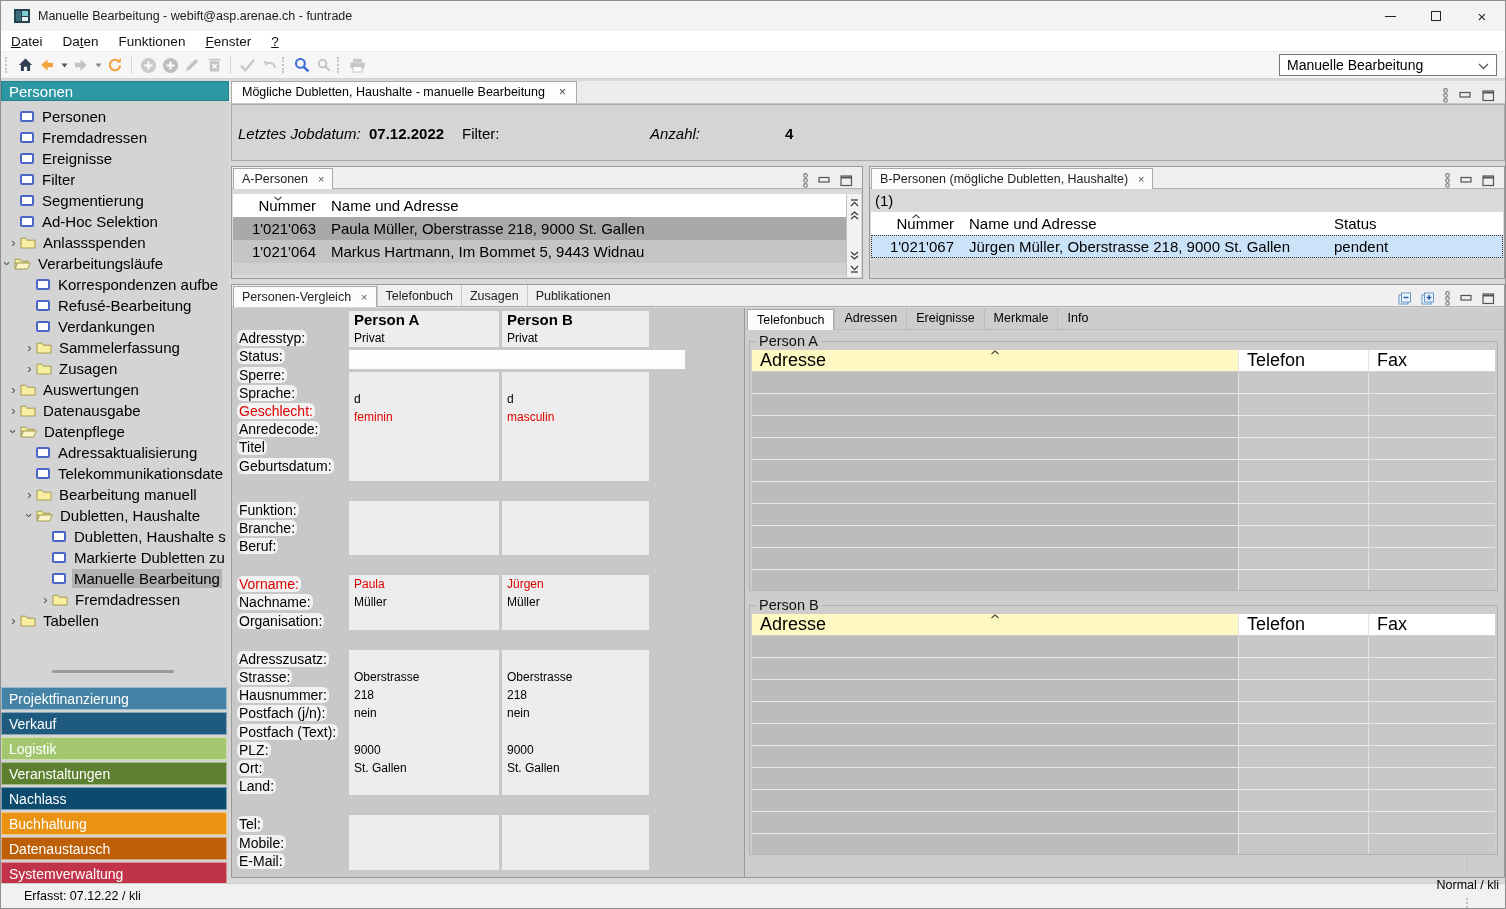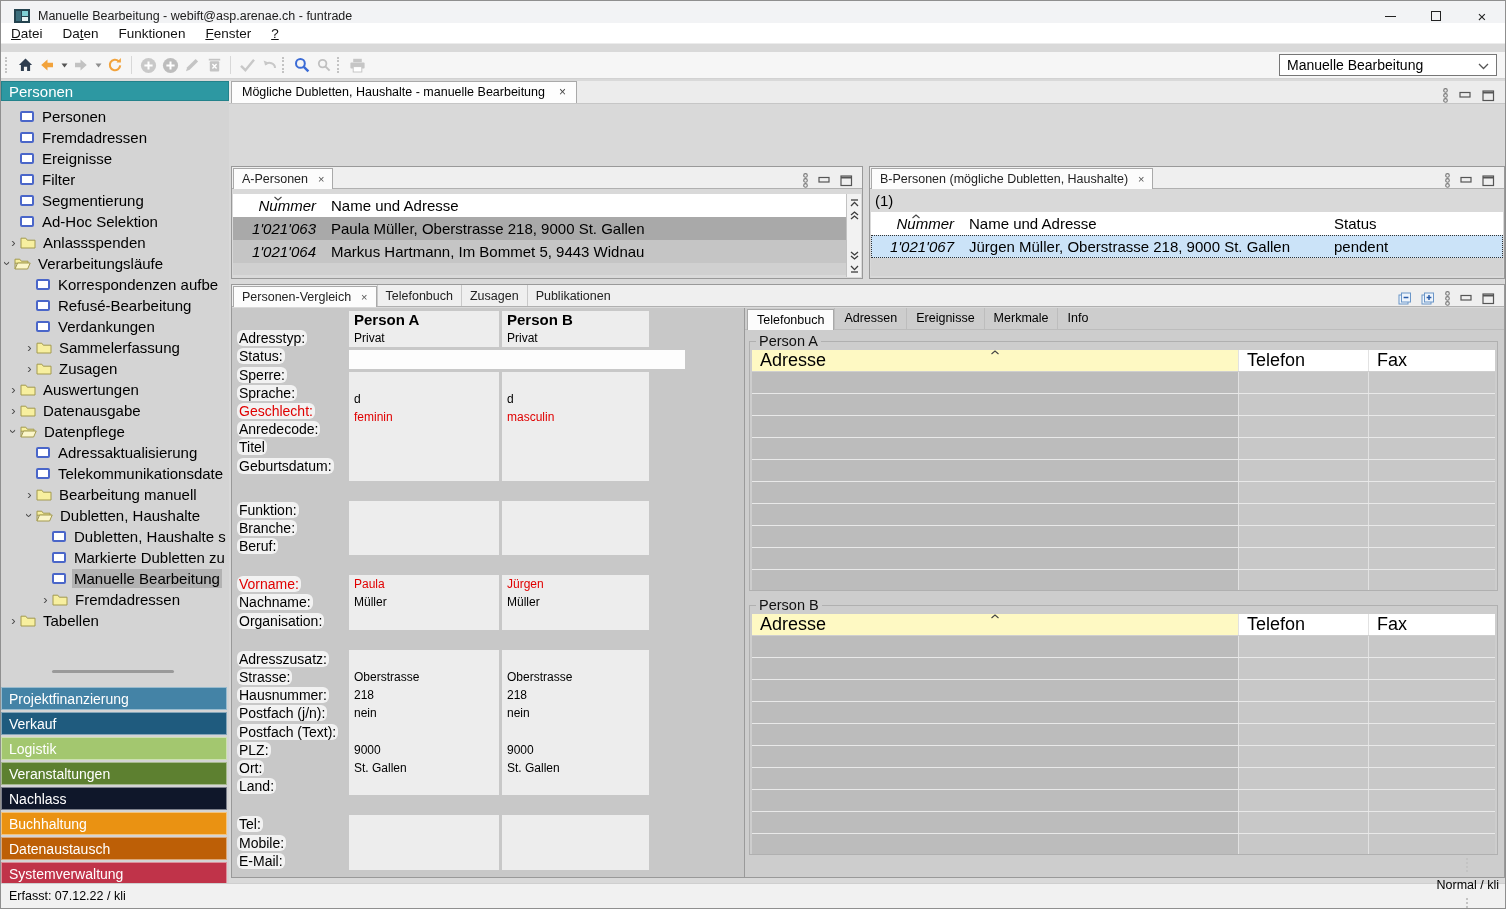--- a/index.html
+++ b/index.html
@@ -16,21 +16,21 @@
   .titlebar { position:absolute; left:0; top:0; right:0; height:30px; background:#f2f3f5; display:flex; align-items:center; }
   .app-icon { margin-left:13px; width:16px; height:16px; display:inline-flex; }
   .title-text { margin-left:8px; font-size:12.5px; color:#1b1b1b; }
   .win-controls { margin-left:auto; display:flex; height:100%; }
   .win-btn { width:46px; display:flex; align-items:center; justify-content:center; color:#222; }
   .win-btn .dash { width:11px; border-top:1px solid #222; display:inline-block; }
   .win-btn .sq { width:10px; height:10px; border:1px solid #222; display:inline-block; }
   .win-btn.close { font-size:15px; }
 
   
-  .menubar { position:absolute; left:0; top:22px; right:0; height:21px; background:#ffffff; display:flex; align-items:center; border-bottom:1px solid #ececec; }
+  .menubar { position:absolute; left:0; top:30px; right:0; height:21px; background:#ffffff; display:flex; align-items:center; border-bottom:1px solid #ececec; }
   .menu-item { padding:1px 10px; font-size:13.5px; color:#111; }
   .menu-item u { text-decoration:underline; }
 
   
   .toolbar { position:absolute; left:0; top:51px; right:0; height:27px; background:#f6f6f6; border-bottom:1px solid #d2d2d2; display:flex; align-items:center; padding-left:2px; }
   .tbhandle { width:5px; height:16px; border-left:2px dotted #c3c3c3; margin:0 4px 0 2px; }
   .tbsep { width:1px; height:18px; background:#d8d8d8; margin:0 5px; }
   .tbtn { width:22px; height:22px; display:flex; align-items:center; justify-content:center; }
   .tbtn.narrow { width:12px; }
   .tb-combo { margin-left:auto; margin-right:8px; width:218px; height:22px; background:#fff; border:1px solid #767676; display:flex; align-items:center; padding:0 7px; font-size:14px; }
@@ -70,21 +70,21 @@
   .ptab.active { background:#fcfcfc; border:1px solid #a9a9a9; border-bottom:none; margin-bottom:-1px; margin-left:1px; }
   .ptab.plain { border-left:1px solid #c9c9c9; }
   .ptab .close { margin-left:10px; font-size:11px; color:#555; }
   .pticons { margin-left:auto; display:flex; align-items:center; gap:9px; padding-right:9px; }
 
   .a-panel { left:2px; top:87px; width:632px; height:113px; }
   .b-panel { left:640px; top:87px; width:636px; height:113px; }
 
   .ghead { display:flex; height:23px; background:#fff; font-size:15px; align-items:center; }
   .grow  { display:flex; height:23px; font-size:15px; align-items:center; }
-  .gc-num { width:90px; text-align:right; padding-right:7px; position:relative; flex:none;font-style:italic; }
+  .gc-num { width:90px; text-align:right; padding-right:7px; position:relative; flex:none; }
   .gc-name { flex:1; padding-left:8px; overflow:hidden; white-space:nowrap; }
   .gc-status { width:170px; padding-left:7px; flex:none; }
   .sortmark { position:absolute; top:-1px; left:50%; transform:translateX(-50%); line-height:0; }
   .a-grid { position:absolute; left:1px; top:27px; right:16px; }
   .row-sel-gray { background:#a9a9a9; }
   .row-alt { background:#c5c5c5; }
   .row-stub { height:12px; background:#d0d0d0; }
   .b-grid { position:absolute; left:1px; top:45px; right:1px; }
   .row-sel-blue { background:#cbe3f8; outline:1px dotted #333; outline-offset:-1px; }
   .b-stub { height:18px; background:#d3d3d3; }
@@ -120,21 +120,21 @@
   .dhead { display:flex; height:22px; background:#fef9c3; font-size:18px; align-items:center; border-bottom:1px solid #cfcfcf; }
   .drow { display:flex; height:22px; border-bottom:1px solid #e9e9e9; }
   .dc1 { flex:1; padding-left:8px; position:relative; }
   .dc2 { width:130px; flex:none; padding-left:8px; border-left:1px solid #e2e2e2; }
   .dc3 { width:127px; flex:none; padding-left:8px; border-left:1px solid #e2e2e2; }
   .drow .dc1 { background:#bcbcbc; }
   .drow .dc2, .drow .dc3 { background:#c8c8c8; }
 
   
   .statusbar { position:absolute; left:0; right:0; bottom:0; height:25px; background:#f1f1f1; border-top:1px solid #cfcfcf; display:flex; align-items:center; font-size:12.5px; }
-  .statusbar .left { padding-left:8px; }
+  .statusbar .left { padding-left:23px; }
   .statusbar .right { margin-left:auto; display:flex; align-items:center; gap:6px; padding-right:6px;flex-direction:column; }
   .sbhandle { width:4px; height:14px; border-left:2px dotted #c3c3c3; }
 </style>
 </head>
 <body>
 
 <div id="window">
 
   <div class="titlebar">
     <span class="app-icon">
@@ -473,21 +473,21 @@
         </div>
       </div>
     <div class="tree-hscroll">
         <div class="thumb"></div>
       </div>
     <div class="modules" id="modules">
         <div class="module" style="background: rgb(68, 131, 166);">Projektfinanzierung</div>
         <div class="module" style="background: rgb(31, 91, 126);">Verkauf</div>
         <div class="module" style="background: rgb(163, 199, 111);">Logistik</div>
         <div class="module" style="background: rgb(93, 128, 48);">Veranstaltungen</div>
-        <div class="module" style="background: #0f172a;">Nachlass</div>
+        <div class="module" style="background: #0c4a6e;">Nachlass</div>
         <div class="module" style="background: rgb(234, 146, 18);">Buchhaltung</div>
         <div class="module" style="background: rgb(189, 95, 6);">Datenaustausch</div>
         <div class="module" style="background: rgb(192, 51, 73);">Systemverwaltung</div>
       </div>
   </div>
 
   <div class="main">
 
     <div class="doc-tabbar">
       <div class="doc-tab">
@@ -509,20 +509,27 @@
           </span>
           <span class="ico" style="display: inline-flex; align-items: center;">
             <svg width="13" height="12">
               <rect x="1" y="1" width="10.5" height="9.5" fill="none" stroke="#555" stroke-width="1.2"></rect>
               <line x1="1" y1="2.6" x2="11.5" y2="2.6" stroke="#555" stroke-width="1.8"></line>
             </svg>
           </span>
         </div>
     </div>
 
+    <div class="infobar">
+      <span class="it" style="left:6px">Letztes Jobdatum:</span>
+      <span class="bd" style="left:137px">07.12.2022</span>
+      <span style="left:230px">Filter:</span>
+      <span class="it" style="left:418px">Anzahl:</span>
+      <span class="bd" style="left:553px">4</span>
+    </div>
 
     <div class="panel a-panel">
       <div class="ptabs">
         <div class="ptab active">
           <span>A-Personen</span>
           <span class="close">×</span>
         </div>
         <div class="pticons" id="aPanelIcons">
             <span class="ico" style="display: inline-flex; align-items: center;">
               <svg width="7" height="15" viewBox="0 0 7 15">

